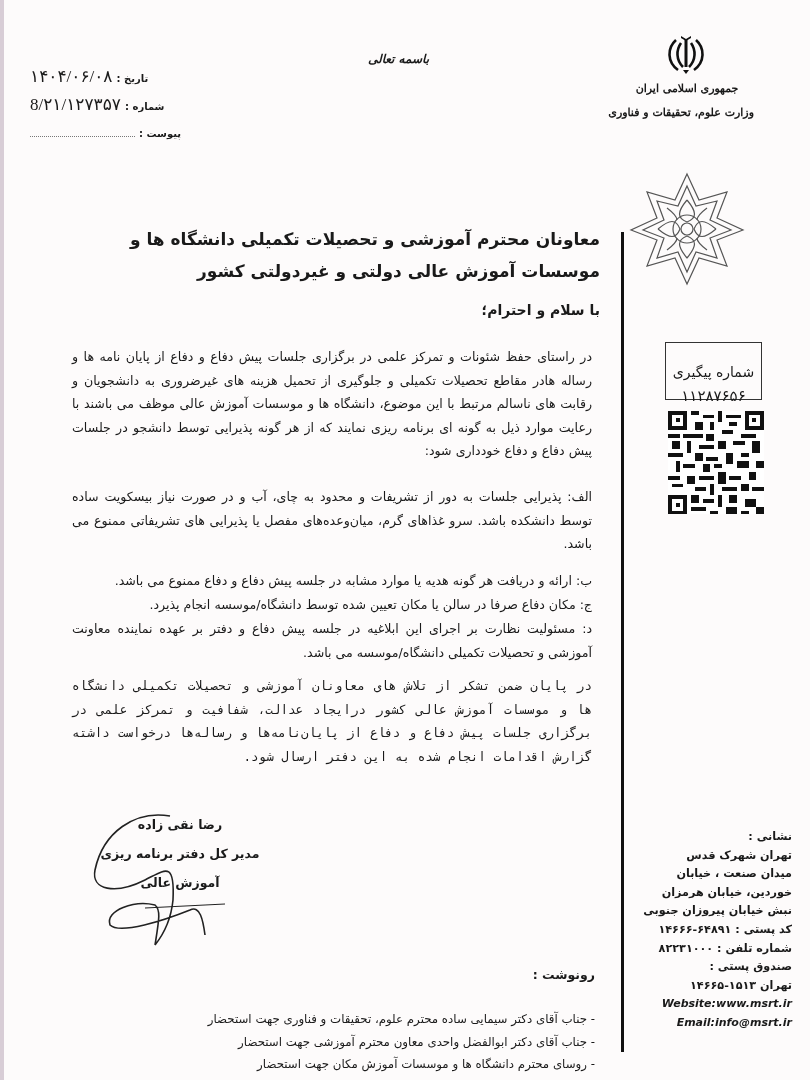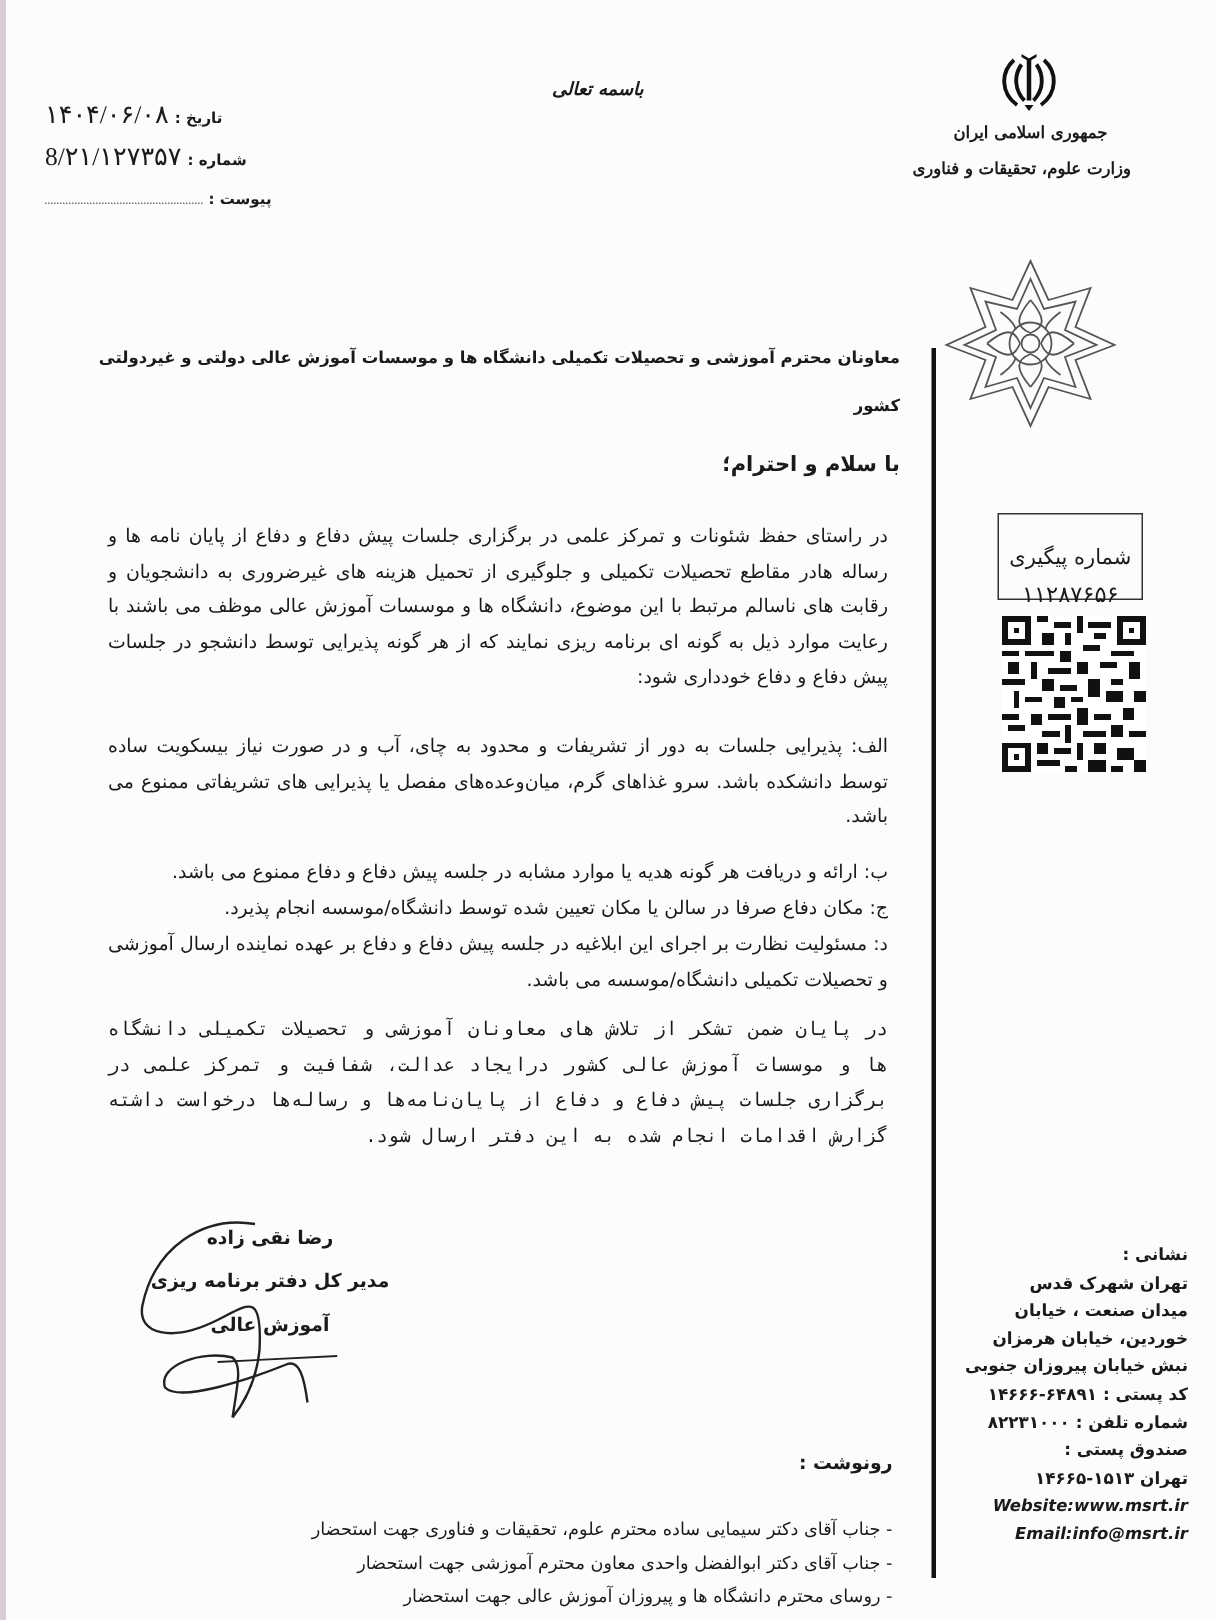--- a/index.html
+++ b/index.html
@@ -21,21 +21,21 @@
   .bism { font-family:"DejaVu Serif", serif; font-size:12px; font-style:italic; font-weight:bold; }
 
   
   .emblem { position:absolute; left:663px; top:30px; width:46px; height:46px; }
   .emblem-text { position:absolute; font-family:"DejaVu Serif", serif; font-size:11px; font-weight:bold; text-align:center; direction:rtl; white-space:nowrap; }
 
   .ornament { position:absolute; left:627px; top:170px; width:120px; height:118px; }
 
   .divider { position:absolute; left:621px; top:232px; width:3px; height:820px; background:#111; }
 
-  .addressee { position:absolute; right:210px; top:223px; width:540px; direction:rtl; font-weight:bold; font-size:11px; line-height:32px; }
+  .addressee { position:absolute; right:210px; top:223px; width:540px; direction:rtl; font-weight:bold; font-size:17px; line-height:32px; }
   .greeting { position:absolute; right:210px; top:302px; direction:rtl; font-weight:bold; font-size:14px; }
 
   .body-text { position:absolute; left:72px; width:520px; direction:rtl; text-align:justify; text-align-last:right; font-size:12.6px; line-height:23.5px; }
 
   .track-box { position:absolute; left:665px; top:342px; width:95px; height:56px; border:1.5px solid #333; text-align:center; direction:rtl; }
   .track-label { font-size:14px; line-height:26px; display:block; margin-top:16px; }
   .track-num { font-size:15px; letter-spacing:1.5px; line-height:22px; display:block; }
 
   .qr { position:absolute; left:668px; top:410px; width:96px; height:105px; }
 
@@ -101,21 +101,21 @@
 
 <div class="divider"></div>
 
 <div class="addressee">معاونان محترم آموزشی و تحصیلات تکمیلی دانشگاه ها و موسسات آموزش عالی دولتی و غیردولتی کشور</div>
 <div class="greeting">با سلام و احترام؛</div>
 
 <div class="body-text" style="top:345px;">در راستای حفظ شئونات و تمرکز علمی در برگزاری جلسات پیش دفاع و دفاع از پایان نامه ها و رساله هادر مقاطع تحصیلات تکمیلی و جلوگیری از تحمیل هزینه های غیرضروری به دانشجویان و رقابت های ناسالم مرتبط با این موضوع، دانشگاه ها و موسسات آموزش عالی موظف می باشند با رعایت موارد ذیل به گونه ای برنامه ریزی نمایند که از هر گونه پذیرایی توسط دانشجو در جلسات پیش دفاع و دفاع خودداری شود:</div>
 <div class="body-text" style="top:485px;">الف: پذیرایی جلسات به دور از تشریفات و محدود به چای، آب و در صورت نیاز بیسکویت ساده توسط دانشکده باشد. سرو غذاهای گرم، میان‌وعده‌های مفصل یا پذیرایی های تشریفاتی ممنوع می باشد.</div>
 <div class="body-text" style="top:569px;">ب: ارائه و دریافت هر گونه هدیه یا موارد مشابه در جلسه پیش دفاع و دفاع ممنوع می باشد.</div>
 <div class="body-text" style="top:593px;">ج: مکان دفاع صرفا در سالن یا مکان تعیین شده توسط دانشگاه/موسسه انجام پذیرد.</div>
-<div class="body-text" style="top:617px;">د: مسئولیت نظارت بر اجرای این ابلاغیه در جلسه پیش دفاع و دفاع بر عهده نماینده ارسال آموزشی و تحصیلات تکمیلی دانشگاه/موسسه می باشد.</div>
+<div class="body-text" style="top:617px;">د: مسئولیت نظارت بر اجرای این ابلاغیه در جلسه پیش دفاع و دفتر بر عهده نماینده معاونت آموزشی و تحصیلات تکمیلی دانشگاه/موسسه می باشد.</div>
 <div class="body-text" style="top:676px;font-family:Liberation Mono, monospace;">در پایان ضمن تشکر از تلاش های معاونان آموزشی و تحصیلات تکمیلی دانشگاه ها و موسسات آموزش عالی کشور درایجاد عدالت، شفافیت و تمرکز علمی در برگزاری جلسات پیش دفاع و دفاع از پایان‌نامه‌ها و رساله‌ها درخواست داشته گزارش اقدامات انجام شده به این دفتر ارسال شود.</div>
 
 <div class="track-box">
   <span class="track-label">شماره پیگیری</span>
   <span class="track-num">۱۱۲۸۷۶۵۶</span>
 </div>
 
 <svg class="qr" viewBox="0 0 25 27" shape-rendering="crispEdges">
   <rect width="25" height="27" fill="#fff"></rect>
   <g fill="#111">
@@ -202,14 +202,14 @@
   <div>صندوق پستی :</div>
   <div>تهران ۱۵۱۳-۱۴۶۶۵</div>
   <div class="ltr-line">Website:www.msrt.ir</div>
   <div class="ltr-line">Email:info@msrt.ir</div>
 </div>
 
 <div class="cc-title">رونوشت :</div>
 <ul class="cc-list">
   <li>- جناب آقای دکتر سیمایی ساده محترم علوم، تحقیقات و فناوری جهت استحضار</li>
   <li>- جناب آقای دکتر ابوالفضل واحدی معاون محترم آموزشی جهت استحضار</li>
-  <li>- روسای محترم دانشگاه ها و پیروزان آموزش عالی جهت استحضار</li>
+  <li>- روسای محترم دانشگاه ها و موسسات آموزش مکان جهت استحضار</li>
 </ul>
 
 </body></html>

